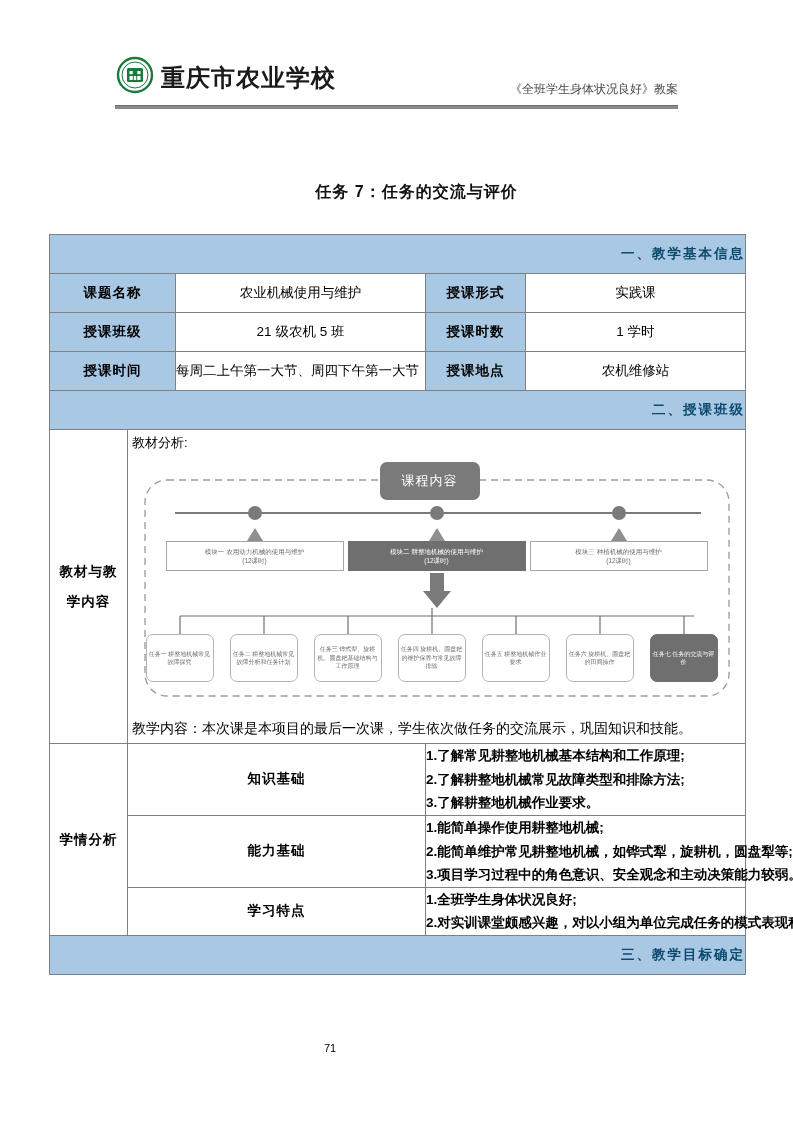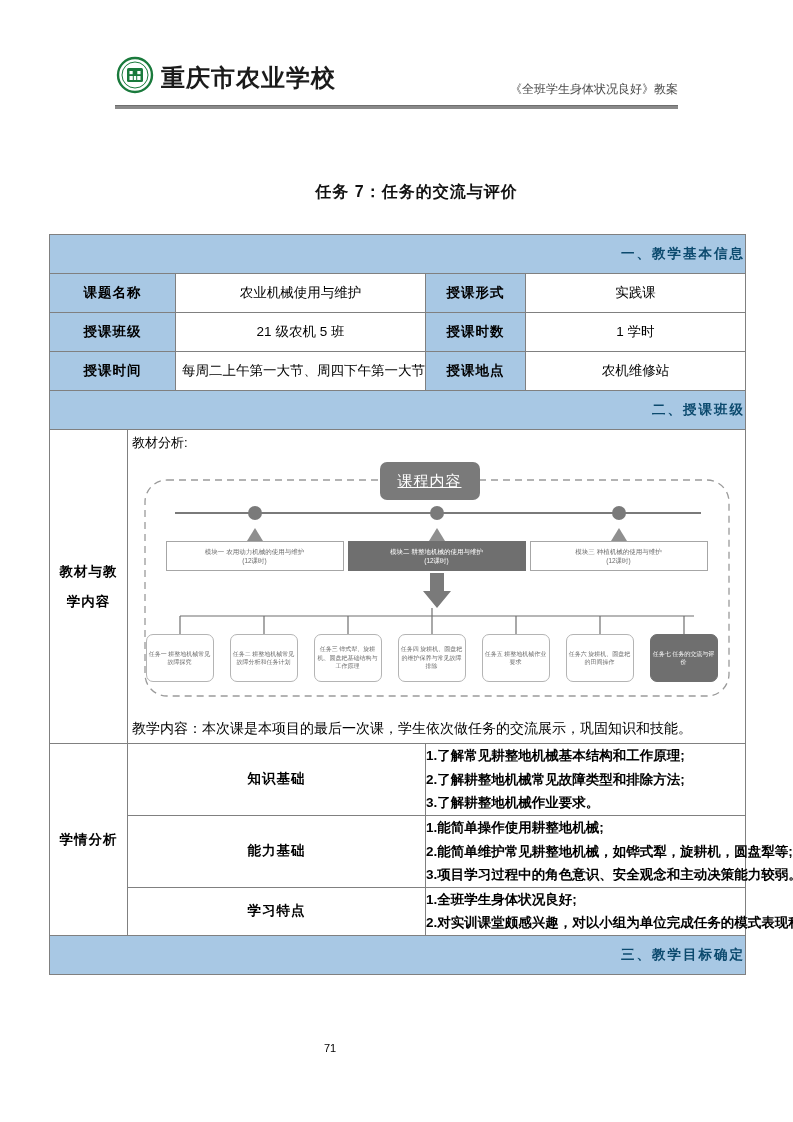--- a/index.html
+++ b/index.html
@@ -32,42 +32,42 @@
     font-size:16px;font-weight:700;letter-spacing:1px;color:#111;padding-left:20px;}
 
   
   .tbl{position:absolute;left:49px;top:234px;width:696px;
     border-collapse:collapse;table-layout:fixed;}
   .tbl td{border:1px solid #808080;padding:0;vertical-align:middle;font-size:13.5px;}
   .band{background:#a8c8e4;text-align:right;font-weight:700;font-size:18px;
     letter-spacing:2px;height:38px;color:#0c4a6e;margin-left:36px;}
   .lbl{background:#a8c8e4;text-align:center;font-weight:700;font-size:14px;height:38px;letter-spacing:1px;}
   .val{background:#fff;text-align:center;font-size:14px;height:38px;}
-  .val-left{background:#fff;text-align:right;font-size:13.5px;height:38px;}
+  .val-left{background:#fff;text-align:left;font-size:13.5px;height:38px;}
 
   .sidelbl{text-align:center;font-weight:700;font-size:14px;letter-spacing:1px;line-height:30px;}
   .sidelbl .l2{display:block;}
 
   .analysis-cell{padding:8px 8px 4px 8px;vertical-align:top;}
   .an-head{font-size:13px;margin:4px 0 0 4px;}
   .an-foot{font-size:14px;margin:4px 0 4px 4px;line-height:1.5;}
 
   .sub-lbl{text-align:center;font-weight:700;font-size:14px;letter-spacing:1px;}
   .bullets{padding:5px 6px 5px 8px;font-size:14px;line-height:1.75;font-weight:bold;}
   .bullets div{white-space:nowrap;}
 
   .pagenum{position:absolute;left:0;top:1042px;width:660px;text-align:center;
     font-size:11px;color:#000;}
 
   
   .diagram{position:relative;width:612px;height:258px;margin:4px auto 0 auto;}
   .diagram svg{position:absolute;left:0;top:0;}
   .dg-title{position:absolute;left:249px;top:6px;width:100px;height:38px;
-    background:#7a7a7a;border-radius:7px;color:#fff;font-size:15px;
-    display:flex;align-items:center;justify-content:center;letter-spacing:1px;text-decoration:underline;}
+    background:#7a7a7a;border-radius:7px;color:#fff;font-size:13px;
+    display:flex;align-items:center;justify-content:center;letter-spacing:1px;}
   .mod-box{position:absolute;top:85px;height:30px;border:1px solid #a6a6a6;background:#fff;
     color:#6b6b6b;font-size:6.5px;line-height:1.45;text-align:center;
     display:flex;flex-direction:column;align-items:center;justify-content:center;
     box-sizing:border-box;}
   .mod-box.on{background:#6f6f6f;border-color:#6f6f6f;color:#fff;}
   .mod1{left:35px;width:178px;}
   .mod2{left:217px;width:178px;}
   .mod3{left:399px;width:178px;}
 
   .task-box{position:absolute;top:178px;width:68px;height:48px;border:1px solid #b4b4b4;

